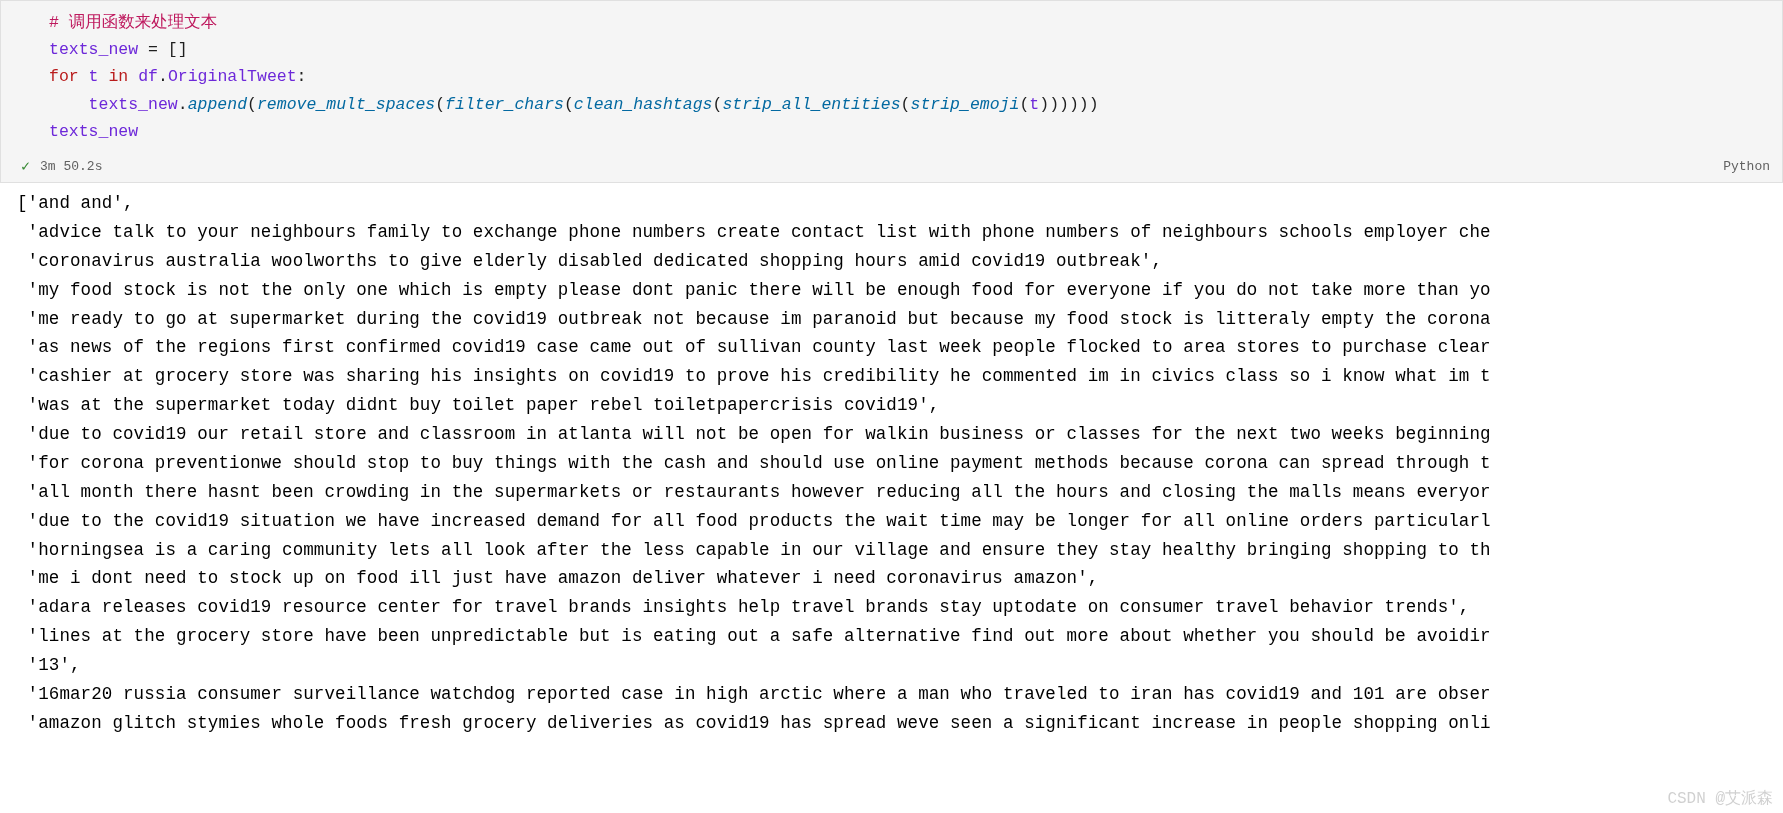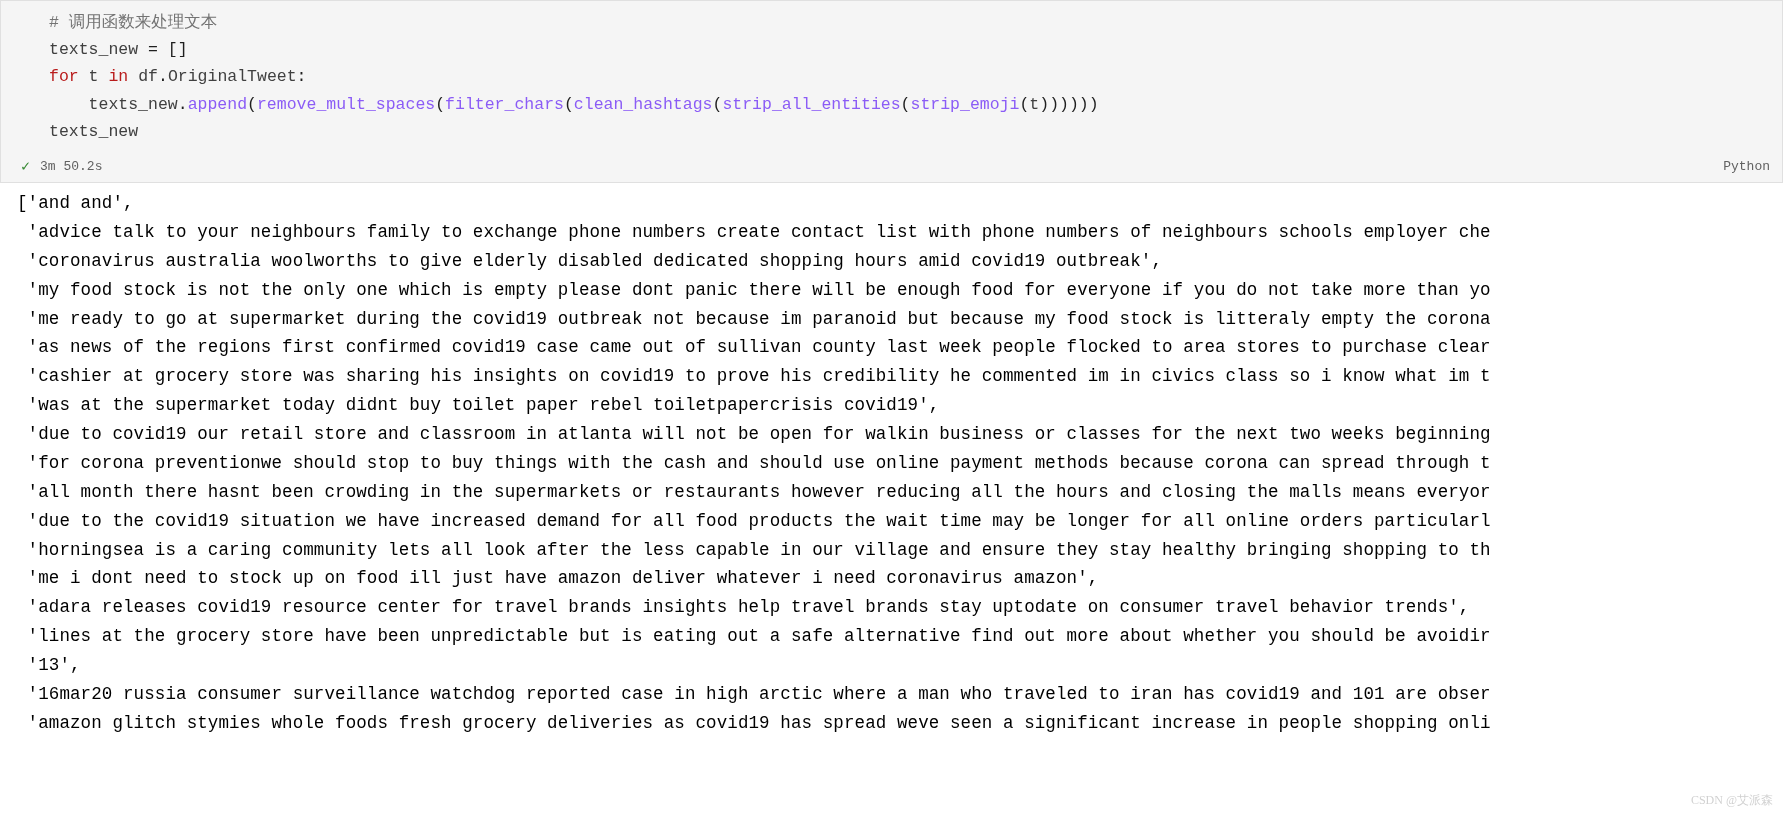--- a/index.html
+++ b/index.html
@@ -40,31 +40,31 @@
     font-size: 17.5px;
     line-height: 1.65;
     white-space: pre;
     overflow: hidden;
     letter-spacing: 0.1px;
   }
   .watermark {
     position: fixed;
     right: 10px;
     bottom: 4px;
-    font-size: 12px;
+    font-size: 16px;
     color: rgba(120,120,120,0.35);
-    font-family: Liberation Serif, serif;
+    font-family: Liberation Mono, monospace;
   }
   
-  .c-comment { color: #737373; }
-  .c-ident   { color: #404040; }
+  .c-comment { color: #be185d; }
+  .c-ident   { color: #6d28d9; }
   .c-op      { color: #1f1f1f; }
   .c-punc    { color: #1f1f1f; }
   .c-kw      { color: #b91c1c; }
-  .c-func    { color: #8b5cf6; }
+  .c-func    { color: #0369a1; font-style: italic; }
 </style>
 </head>
 <body>
 
 <div class="cell">
   <div class="code-area"><span class="c-comment"><span># </span><span>调用函数来处理文本</span></span>
 <span class="c-ident">texts_new </span><span class="c-op">=</span><span class="c-punc"> []</span>
 <span class="c-kw">for</span><span class="c-ident"> t </span><span class="c-kw">in</span><span class="c-ident"> df</span><span class="c-punc">.</span><span class="c-ident">OriginalTweet</span><span class="c-punc">:</span>
 <span>    </span><span class="c-ident">texts_new</span><span class="c-punc">.</span><span class="c-func">append</span><span class="c-punc">(</span><span class="c-func">remove_mult_spaces</span><span class="c-punc">(</span><span class="c-func">filter_chars</span><span class="c-punc">(</span><span class="c-func">clean_hashtags</span><span class="c-punc">(</span><span class="c-func">strip_all_entities</span><span class="c-punc">(</span><span class="c-func">strip_emoji</span><span class="c-punc">(</span><span class="c-ident">t</span><span class="c-punc">))))))</span>
 <span class="c-ident">texts_new</span></div>

